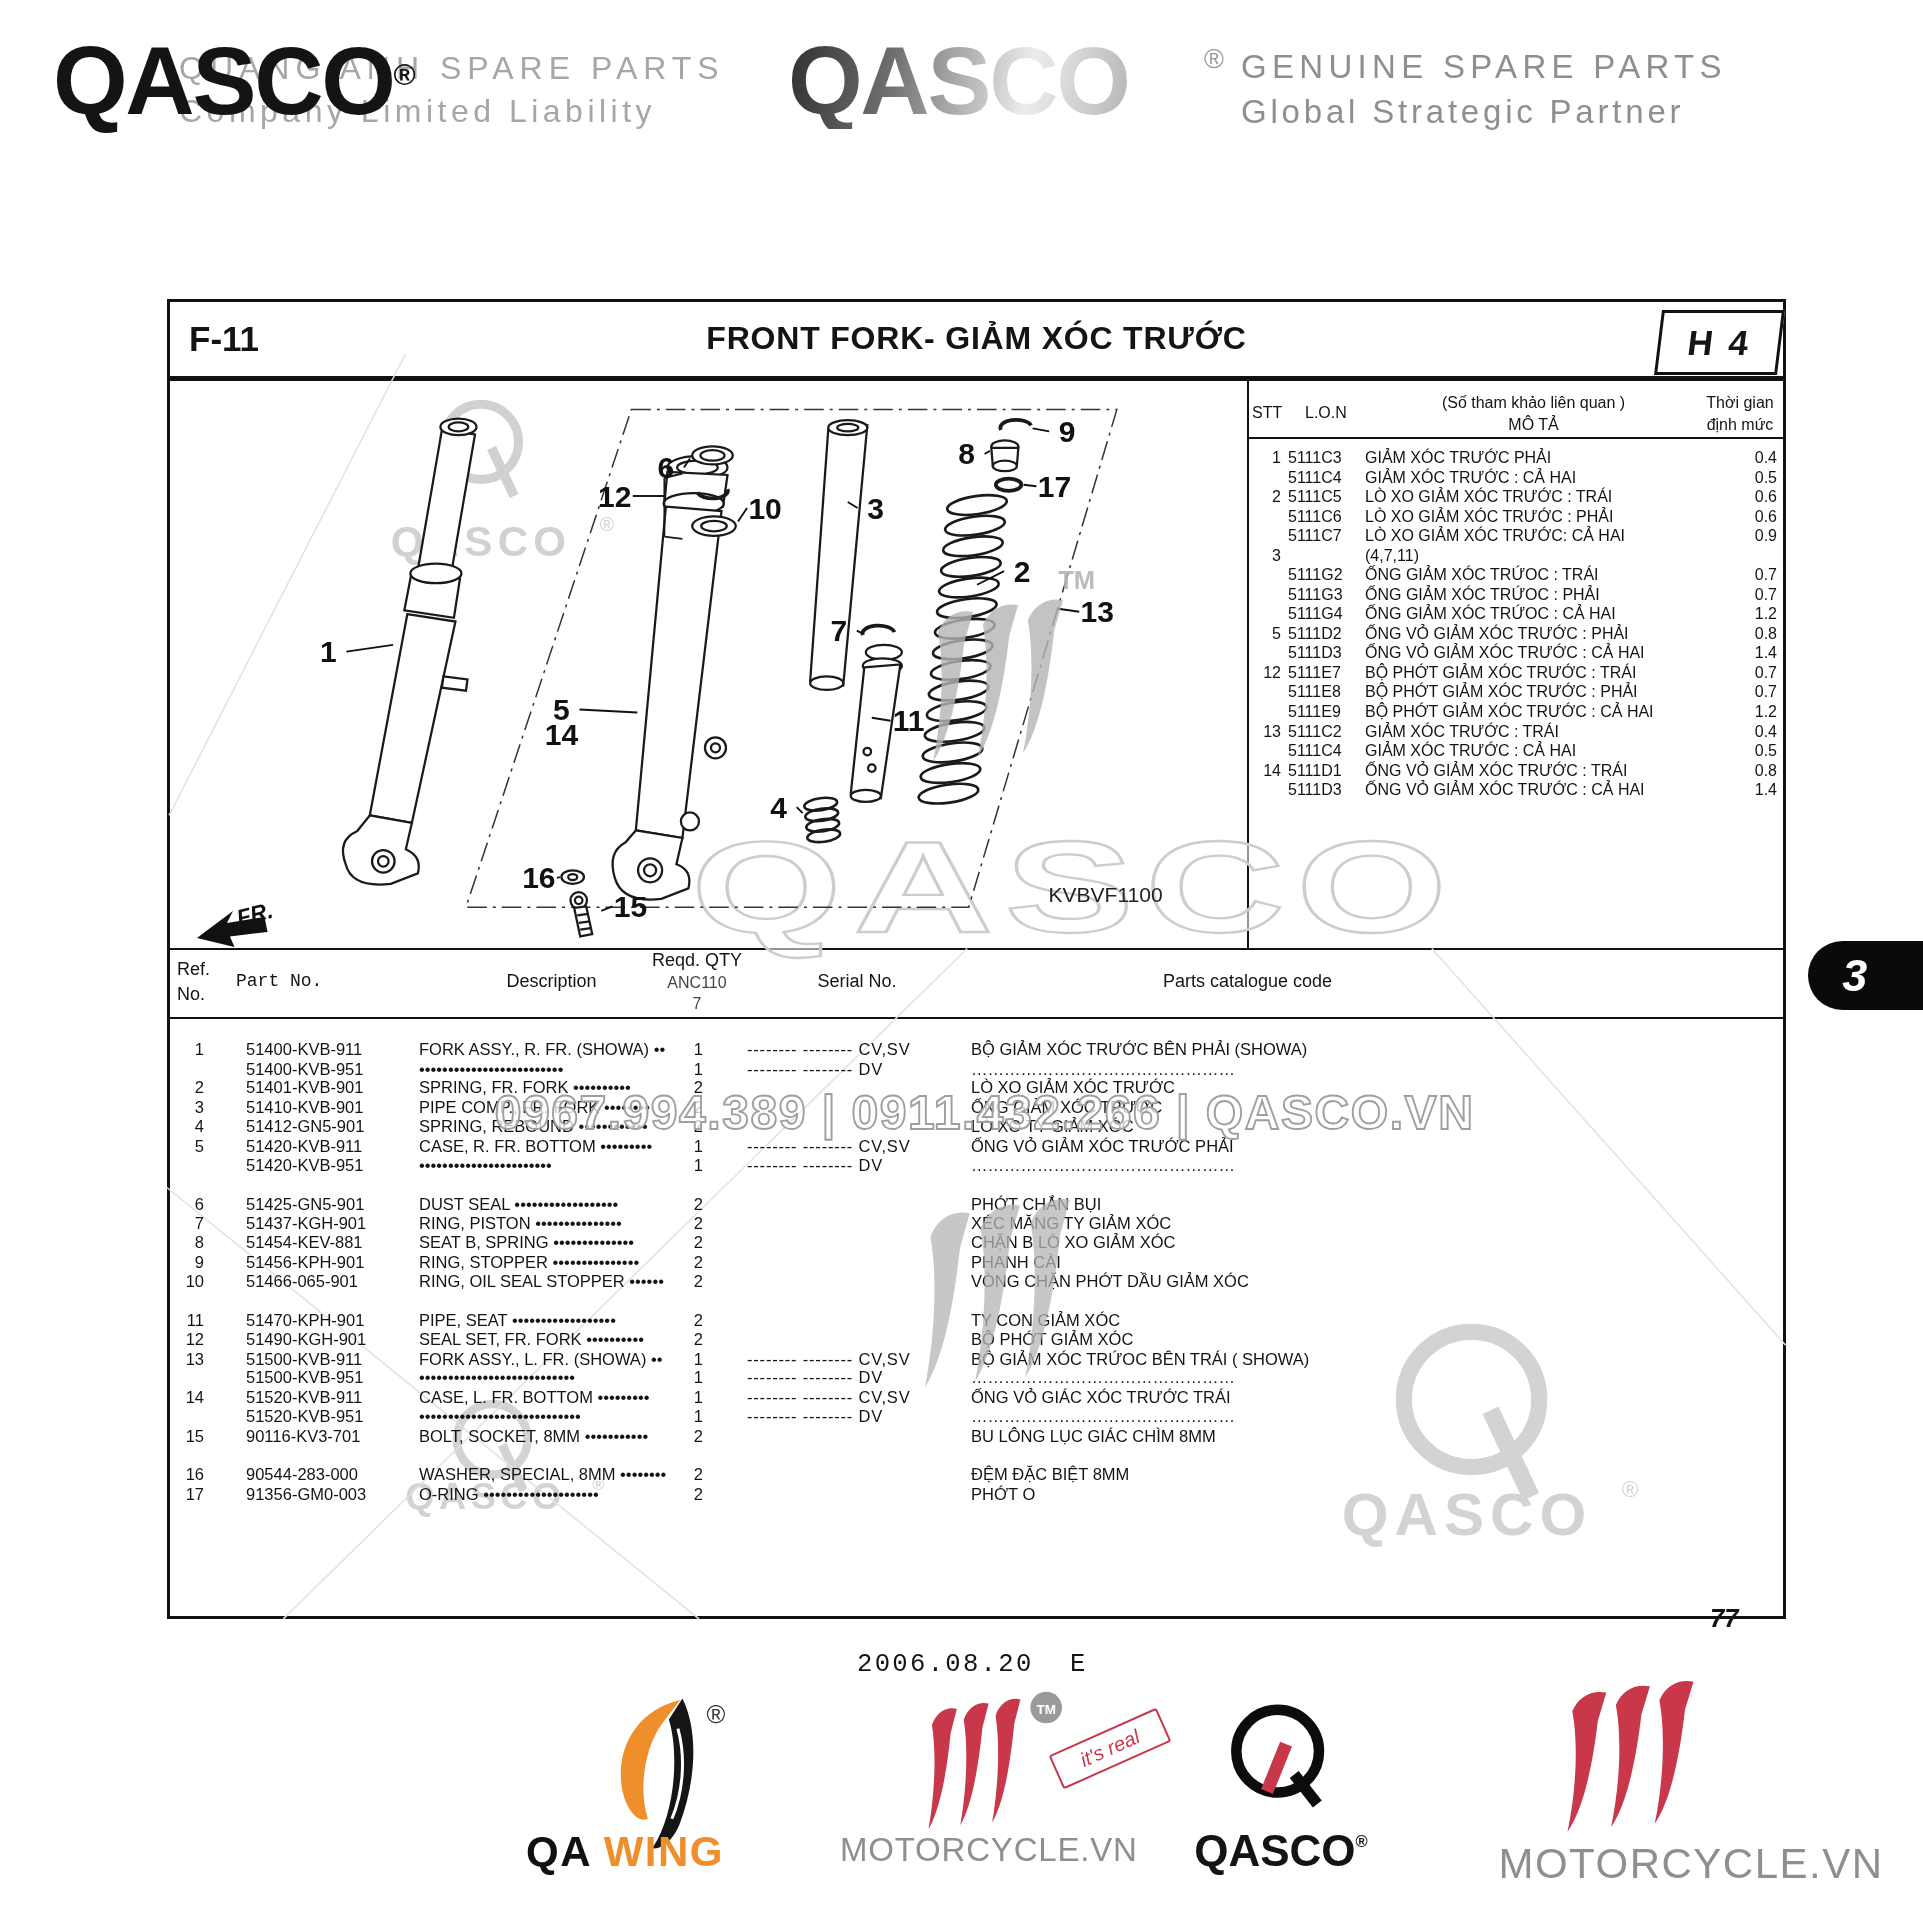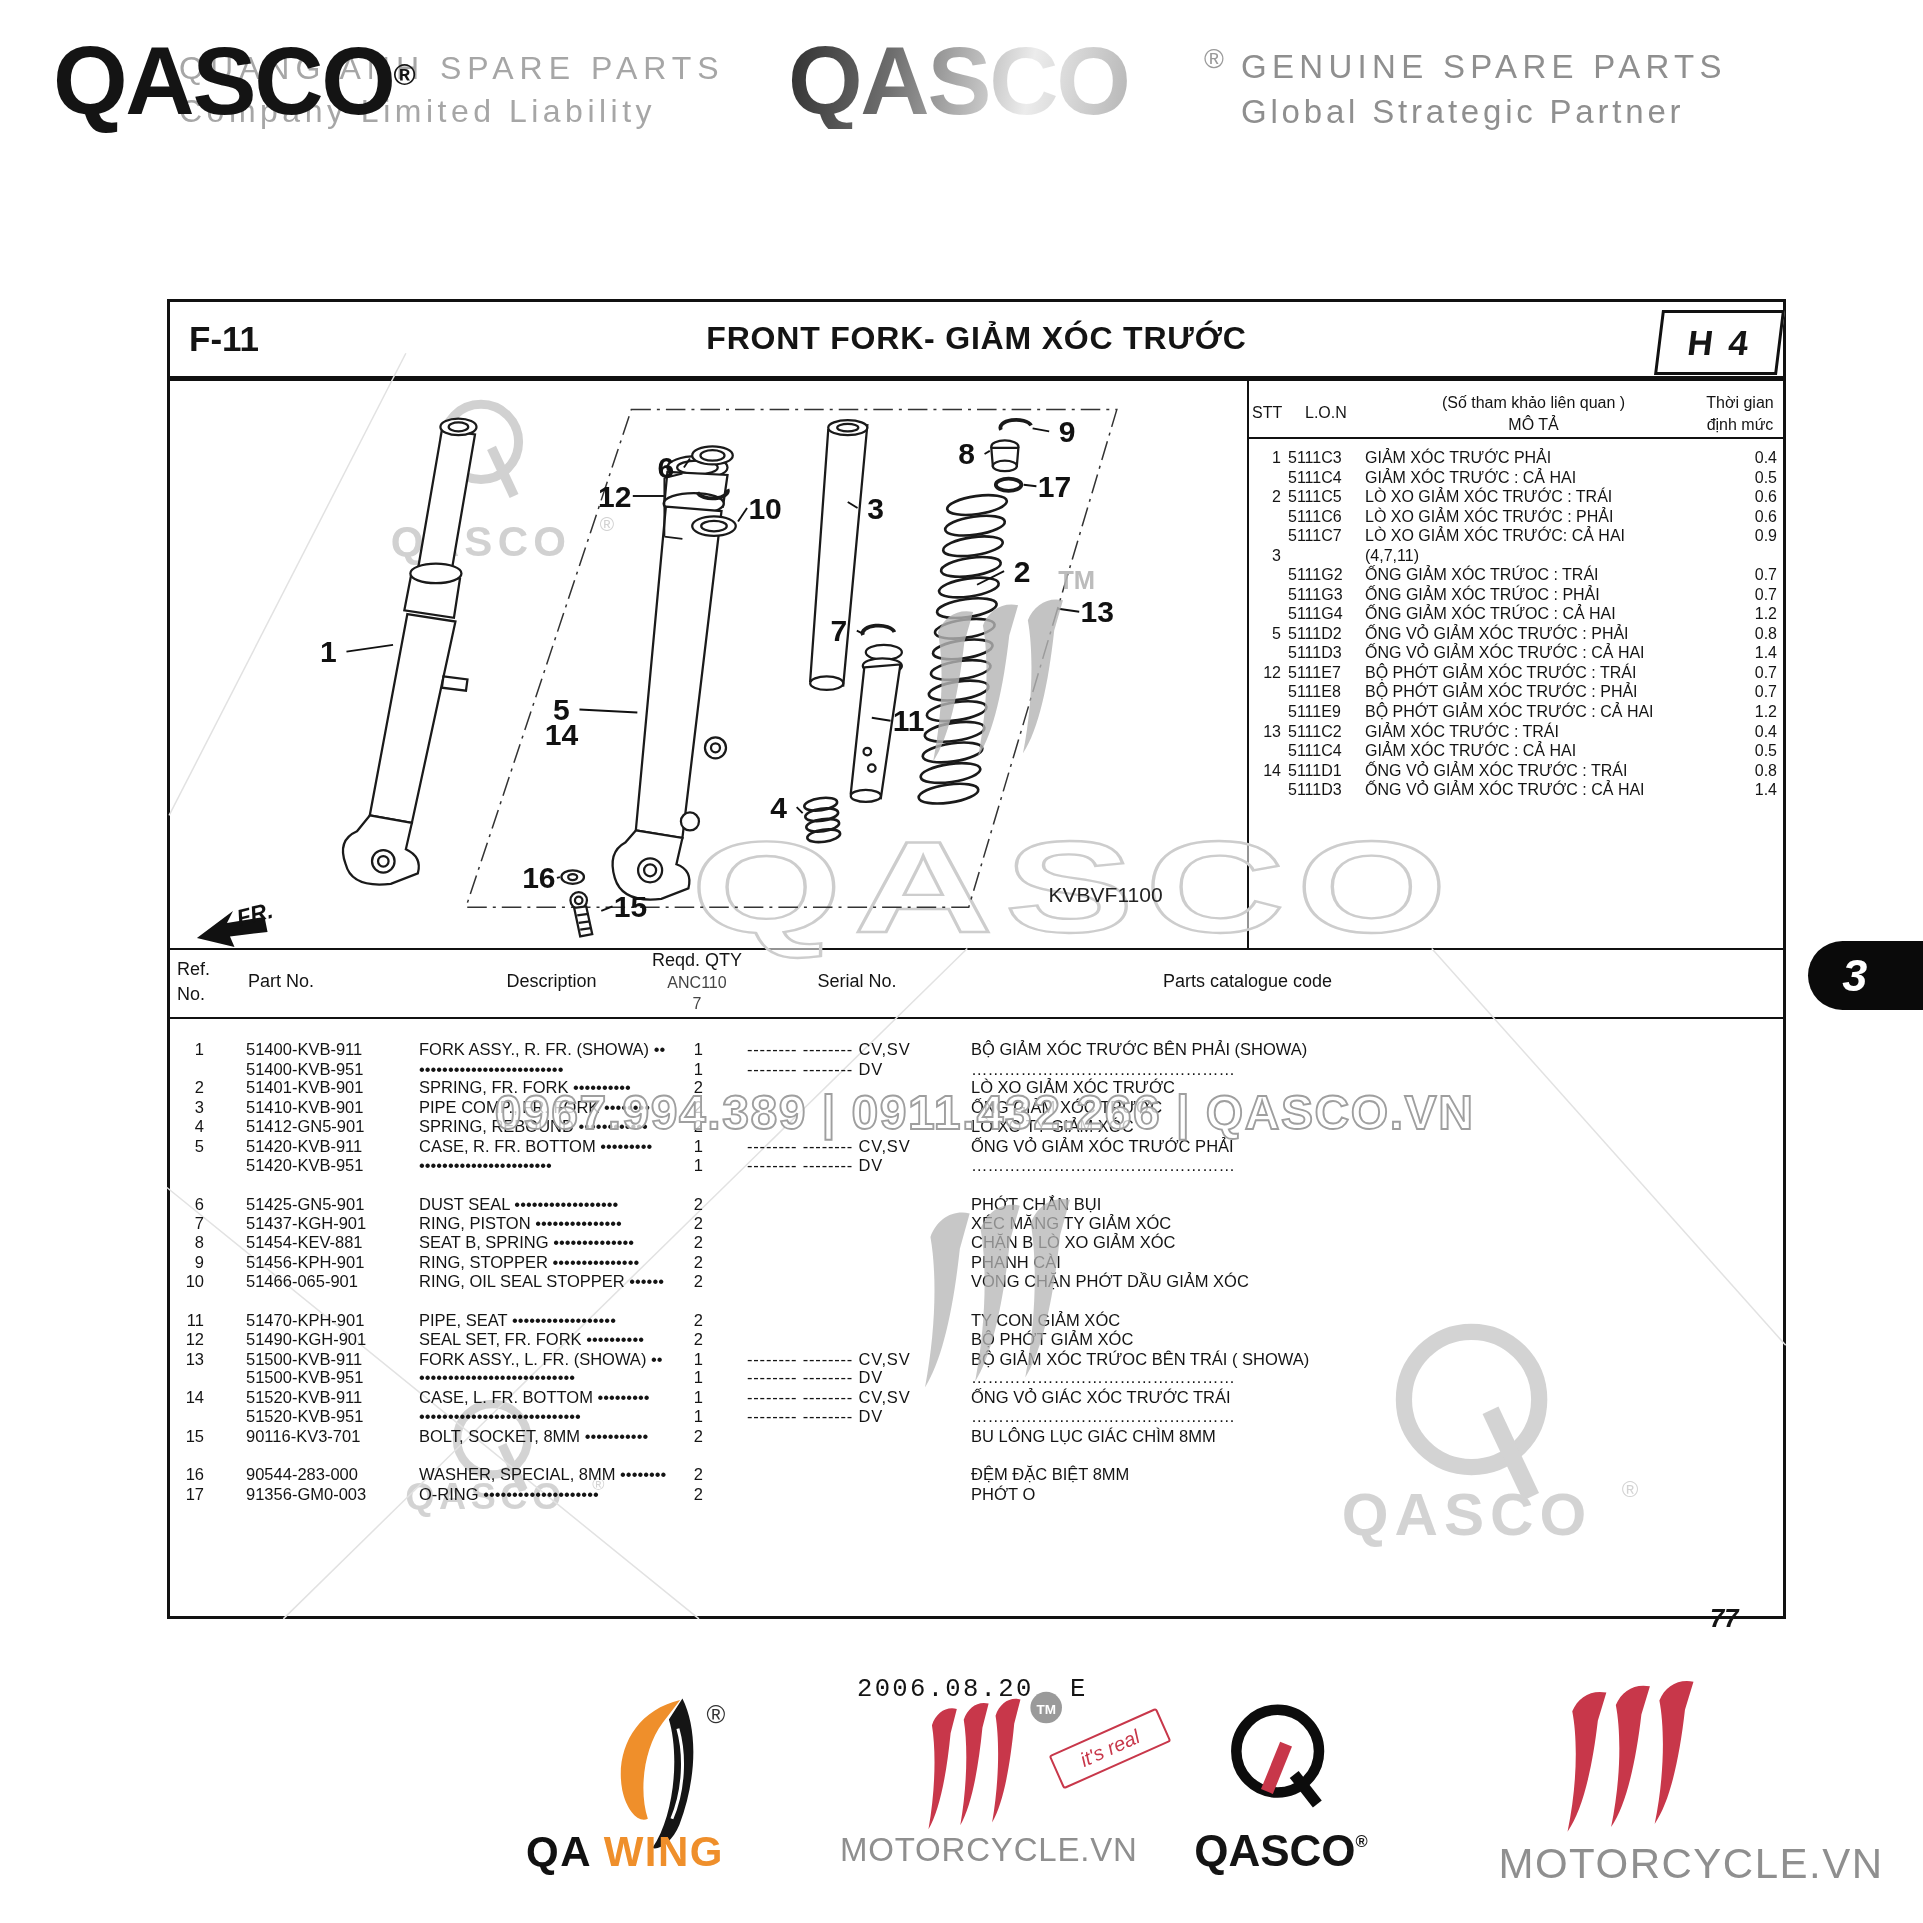--- a/index.html
+++ b/index.html
@@ -35,21 +35,21 @@
   .prow{position:absolute;height:19.5px;line-height:19.5px;font-size:16.5px;z-index:3;}
   .prow span{position:absolute;top:0;white-space:nowrap;}
   .pref{left:0;width:36px;text-align:right;}
   .ppart{left:78px;}
   .pdesc{left:251px;}
   .pqty{left:508px;width:27px;text-align:right;}
   .pserial{left:579px;letter-spacing:0.8px;}
   .pcode{left:803px;}
   
   .pageno{left:1792px;top:1604px;font-size:25.6px;font-weight:bold;font-style:italic;z-index:4;}
-  .datebar{font-family:"Liberation Mono",monospace;font-size:25.6px;letter-spacing:2.3px;z-index:3;margin-top:25px;}
+  .datebar{font-family:"Liberation Mono",monospace;font-size:25.6px;letter-spacing:2.3px;z-index:3;}
   .tab3{left:1808px;top:941px;width:116px;height:69px;background:#0a0a0a;border-radius:35px 0 0 35px;
         display:flex;align-items:center;justify-content:center;z-index:4;
         color:#fff;font-size:45px;font-weight:bold;font-style:italic;padding-right:22.5px;box-sizing:border-box;}
   
   .ft-text{color:#8f8f8f;letter-spacing:0.8px;z-index:3;}
   .stamp{left:1051px;top:1730px;width:114px;height:33px;border:2.3px solid #c8374a;color:#c8374a;
         transform:rotate(-24deg);display:flex;align-items:center;justify-content:center;
         font-size:20px;font-style:italic;z-index:3;border-radius:3px;}
   svg{position:absolute;left:0;top:0;}
   #base-art{z-index:2;pointer-events:none;}
@@ -193,21 +193,21 @@
       <div class="rrow" style="top: 332px; left: 0px;">
         <span class="rstt"></span>
         <span class="rlon">5111D3</span>
         <span class="rdesc">ỐNG  VỎ GIẢM XÓC TRƯỚC : CẢ HAI</span>
         <span class="rtime">1.4</span>
       </div>
     </div>
 
   <div class="abs phead" style="left:177px;top:959px;">Ref.</div>
   <div class="abs phead" style="left:177px;top:984px;">No.</div>
-  <div class="abs phead" style="left:248px;top:971px;">Part  No.</div>
+  <div class="abs phead" style="left:236px;top:971px;font-family:Liberation Mono, monospace;">Part  No.</div>
   <div class="abs phead" style="left:439px;top:971px;width:225px;text-align:center;">Description</div>
   <div class="abs phead" style="left:622px;top:950px;width:150px;text-align:center;">Reqd.  QTY</div>
   <div class="abs" style="left:622px;top:974px;width:150px;text-align:center;font-size:16px;color:#444;z-index:3;">ANC110</div>
   <div class="abs" style="left:622px;top:995px;width:150px;text-align:center;font-size:16px;color:#444;z-index:3;">7</div>
   <div class="abs phead" style="left:782px;top:971px;width:150px;text-align:center;">Serial  No.</div>
   <div class="abs phead" style="left:1097px;top:971px;width:301px;text-align:center;">Parts  catalogue  code</div>
   <div class="abs content" id="parts-rows" style="left:168px;top:1031px;width:1616px;height:496px;">
       <div class="prow" style="top: 9px; left: 0px; width: 1616px;">
         <span class="pref">1</span>
         <span class="ppart">51400-KVB-911</span>

